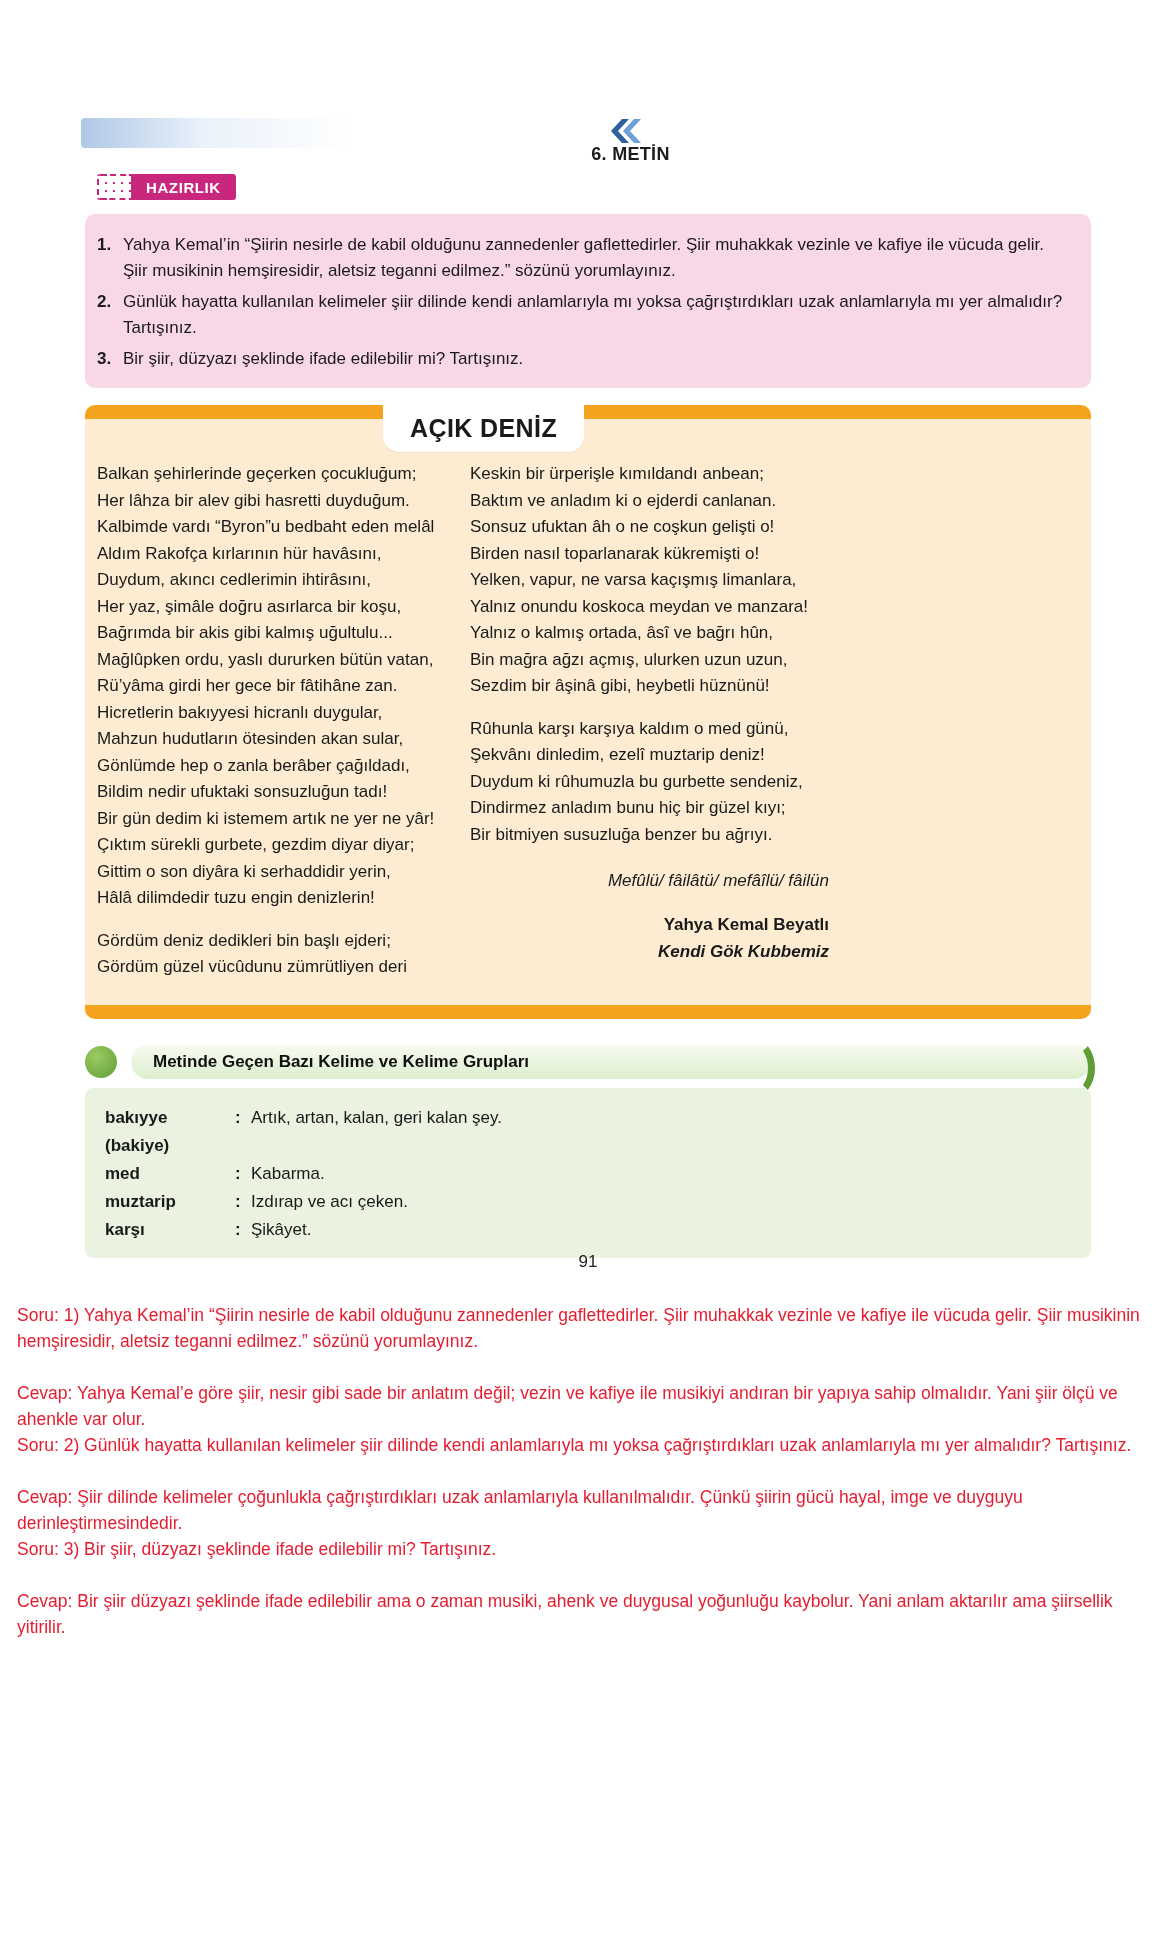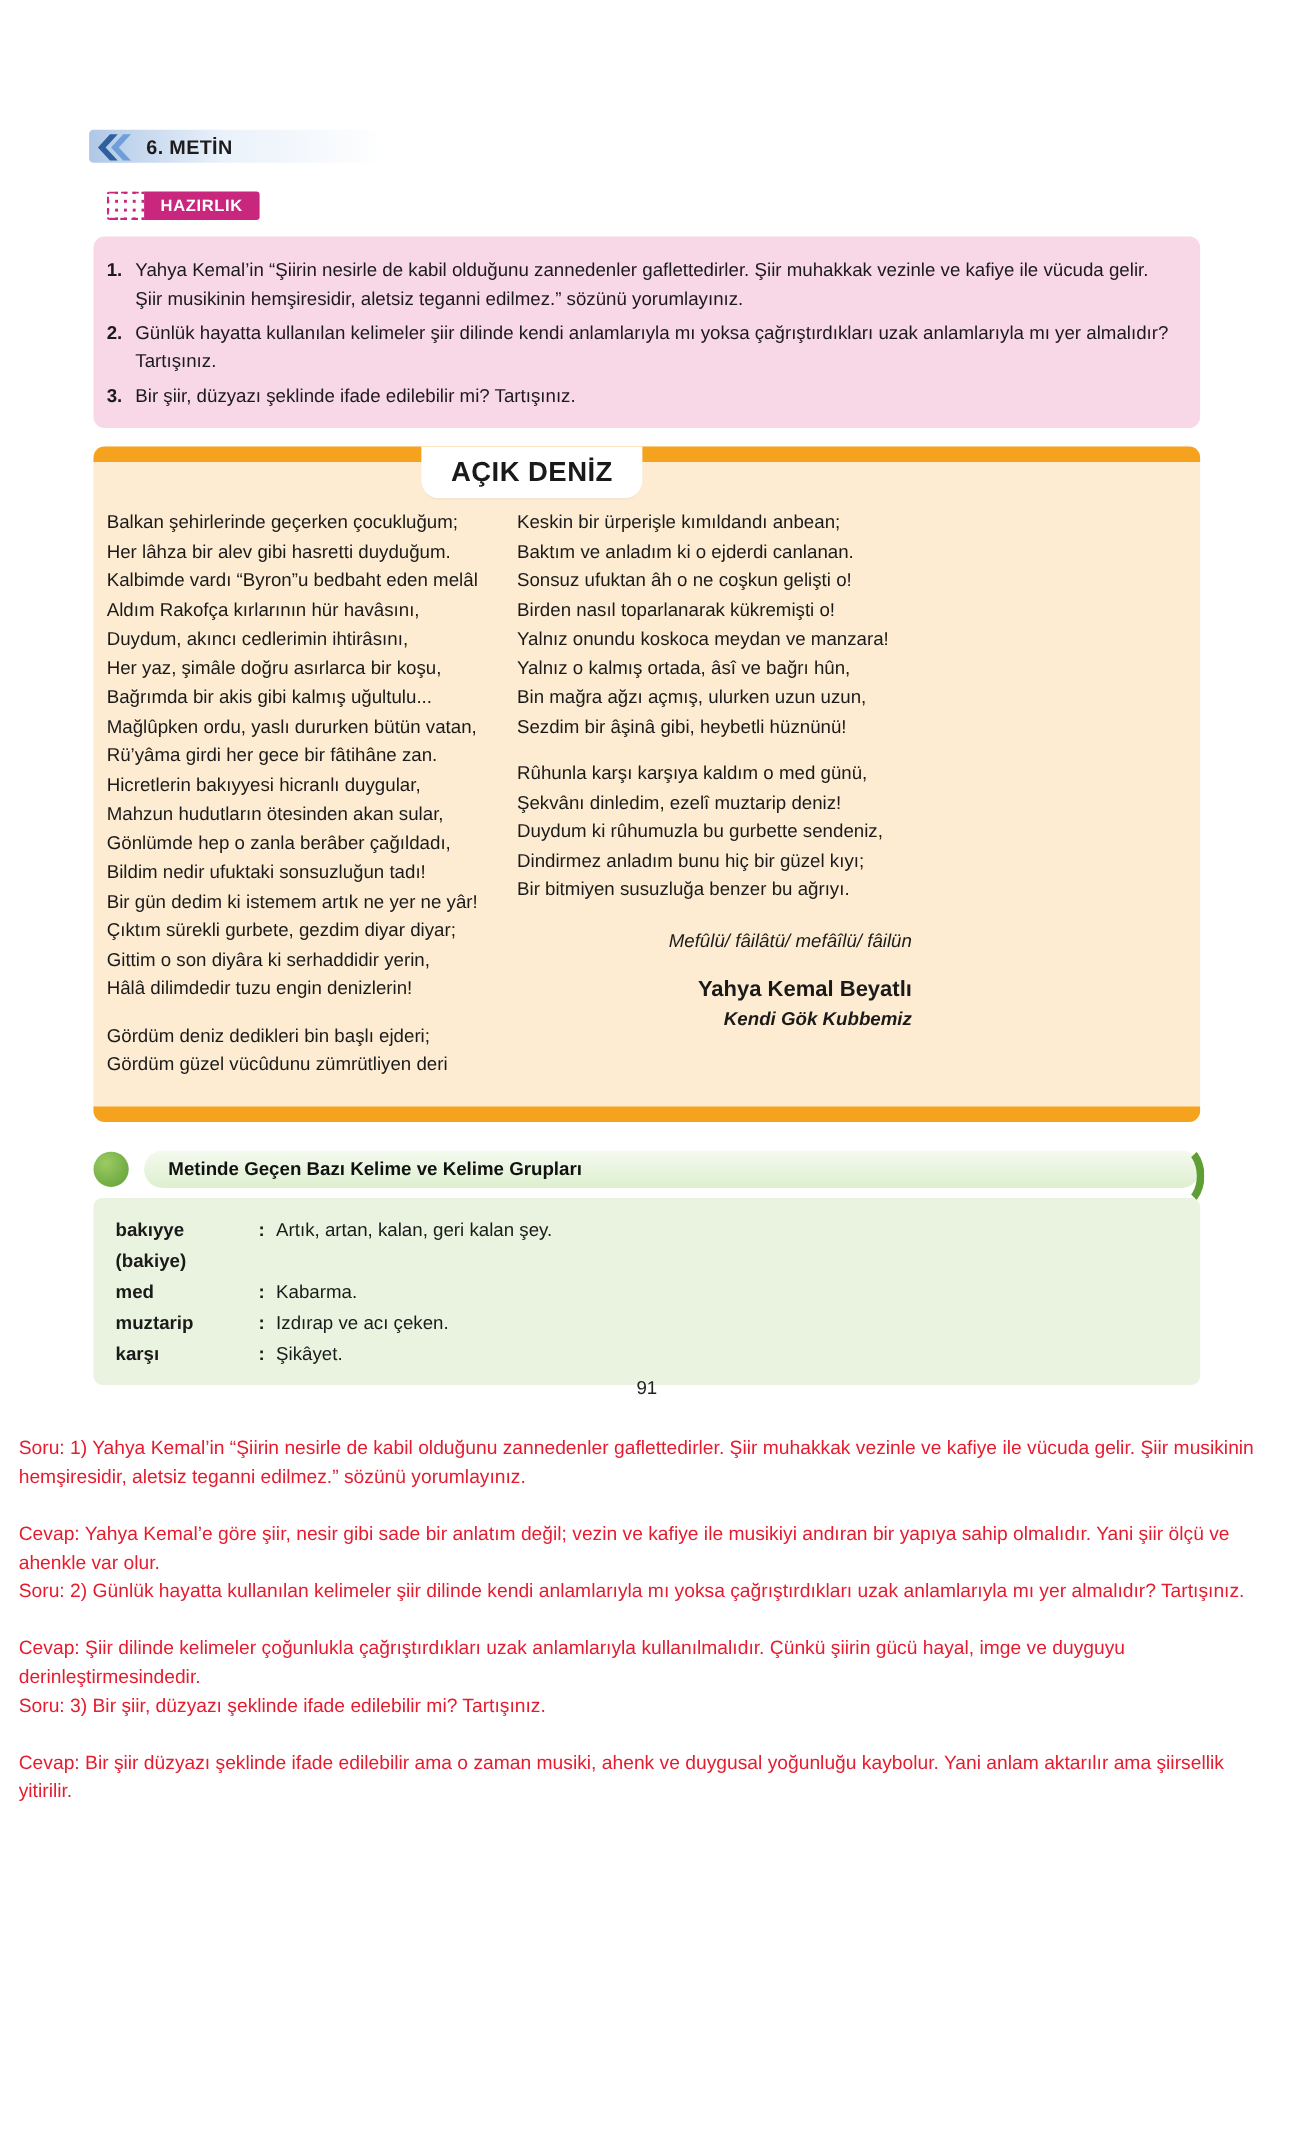--- a/index.html
+++ b/index.html
@@ -2,21 +2,21 @@
 <html lang="tr" style="--accent-pink: #f8d7e6; --badge-magenta: #c9277d; --orange: #f5a31f; --cream: #fdecd2; --green-dark: #5f9e35; --green-light: #e9f3df; --answer-red: #e51c2f; --chevron-blue: #2e5f9e;"><head>
 <meta charset="utf-8">
 <style>
   html,body{margin:0;padding:0;}
   body{
     width:1176px;height:1960px;position:relative;overflow:hidden;
     background:#ffffff;color:#1a1a1a;
     font-family:"Liberation Sans", sans-serif;
   }
   
-  .heading-row{position:relative;margin:118px 0 0 85px;height:32px;display:flex;align-items:center;}
+  .heading-row{position:relative;margin:118px 0 0 85px;height:32px;display:flex;align-items:center;flex-direction:column;}
   .heading-band{position:absolute;left:-4px;top:0;width:270px;height:30px;border-radius:4px;
     background:linear-gradient(to right, rgba(110,155,210,.55), rgba(170,200,235,.25) 45%, rgba(255,255,255,0));}
   .chevron-icon{position:relative;z-index:1;margin-right:12px;display:flex;align-items:center;}
   .section-title{position:relative;z-index:1;font-size:18px;font-weight:700;letter-spacing:.3px;color:#1c1c1c;}
   
   .hazirlik-badge{display:inline-flex;margin:24px 0 0 97px;height:26px;align-items:stretch;}
   .hz-dots{width:32px;border:2px dashed var(--badge-magenta,#c9277d);border-right:none;background:#fff;
     background-image:radial-gradient(var(--badge-magenta,#c9277d) 1.3px, transparent 1.5px);
     background-size:8px 8px;background-position:3px 3px;border-radius:3px 0 0 3px;}
   .hz-label{background:var(--badge-magenta,#c9277d);color:#fff;font-weight:700;font-size:15px;
@@ -34,21 +34,21 @@
   .poem-title-tab{position:absolute;top:0;left:298px;background:#ffffff;padding:9px 27px 9px;
     border-radius:0 0 16px 16px;font-size:25px;font-weight:700;letter-spacing:.4px;box-shadow:0 1px 0 rgba(0,0,0,.05);}
   .poem-body{display:flex;padding:42px 12px 24px 12px;}
   .poem-col-left{width:373px;flex:none;}
   .poem-col-right{flex:1;}
   .stanza{margin-bottom:16px;}
   .stanza:last-child{margin-bottom:0;}
   .poem-line{font-size:17px;line-height:26.5px;white-space:nowrap;}
   .poem-sign{text-align:right;padding-right:250px;margin-top:20px;}
   .meter{font-style:italic;font-size:17px;line-height:26px;}
-  .author{font-weight:700;font-size:20px;line-height:27px;margin-top:17px;}
+  .author{font-weight:700;font-size:17px;line-height:27px;margin-top:17px;}
   .source{font-weight:700;font-style:italic;font-size:17px;line-height:27px;}
   
   .vocab-header{display:flex;align-items:center;margin:26px 85px 0;position:relative;gap:24px;}
   .vocab-circle{width:32px;height:32px;border-radius:50%;flex:none;z-index:1;
     background:radial-gradient(circle at 35% 32%, #9ccb63, var(--green-dark,#5f9e35));}
   .vocab-band{flex:1;height:34px;margin-left:-10px;border-radius:17px;display:flex;align-items:center;
     padding-left:22px;background:linear-gradient(to bottom,#f5faef,#ddefcf);}
   .vocab-title{font-weight:700;font-size:17px;color:#111;}
   .vocab-crescent{position:absolute;right:-4px;top:-6px;width:28px;height:44px;
     border:7px solid transparent;border-right:7px solid var(--green-dark,#5f9e35);border-radius:50%;}
@@ -132,20 +132,21 @@
           <div class="poem-line">Gördüm deniz dedikleri bin başlı ejderi;</div>
           <div class="poem-line">Gördüm güzel vücûdunu zümrütliyen deri</div>
         </div>
     </div>
     <div class="poem-col-right">
       <div class="stanza">
           <div class="poem-line">Keskin bir ürperişle kımıldandı anbean;</div>
           <div class="poem-line">Baktım ve anladım ki o ejderdi canlanan.</div>
           <div class="poem-line">Sonsuz ufuktan âh o ne coşkun gelişti o!</div>
           <div class="poem-line">Birden nasıl toparlanarak kükremişti o!</div>
+          <div class="poem-line">Yelken, vapur, ne varsa kaçışmış limanlara,</div>
           <div class="poem-line">Yalnız onundu koskoca meydan ve manzara!</div>
           <div class="poem-line">Yalnız o kalmış ortada, âsî ve bağrı hûn,</div>
           <div class="poem-line">Bin mağra ağzı açmış, ulurken uzun uzun,</div>
           <div class="poem-line">Sezdim bir âşinâ gibi, heybetli hüznünü!</div>
         </div>
       <div class="stanza">
           <div class="poem-line">Rûhunla karşı karşıya kaldım o med günü,</div>
           <div class="poem-line">Şekvânı dinledim, ezelî muztarip deniz!</div>
           <div class="poem-line">Duydum ki rûhumuzla bu gurbette sendeniz,</div>
           <div class="poem-line">Dindirmez anladım bunu hiç bir güzel kıyı;</div>

